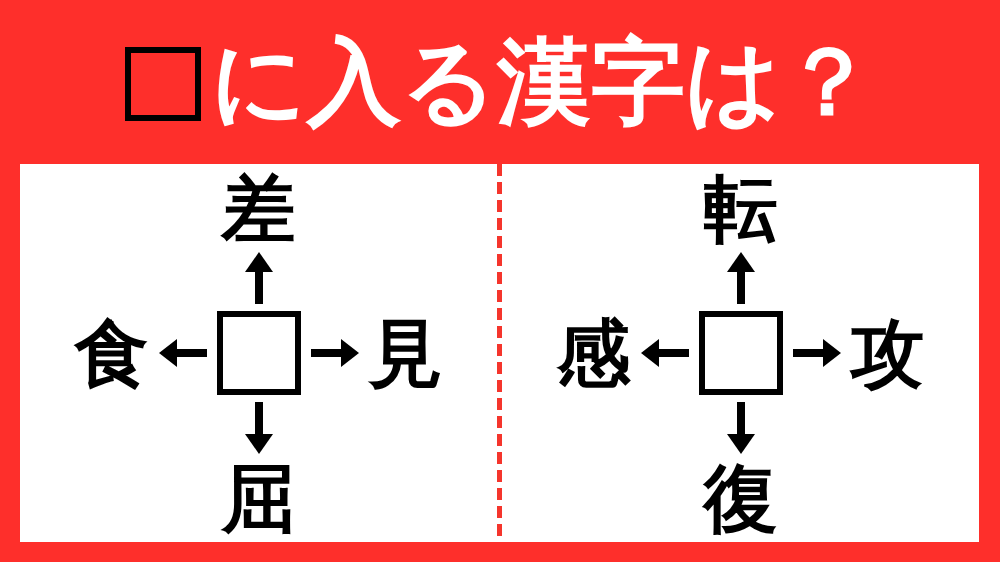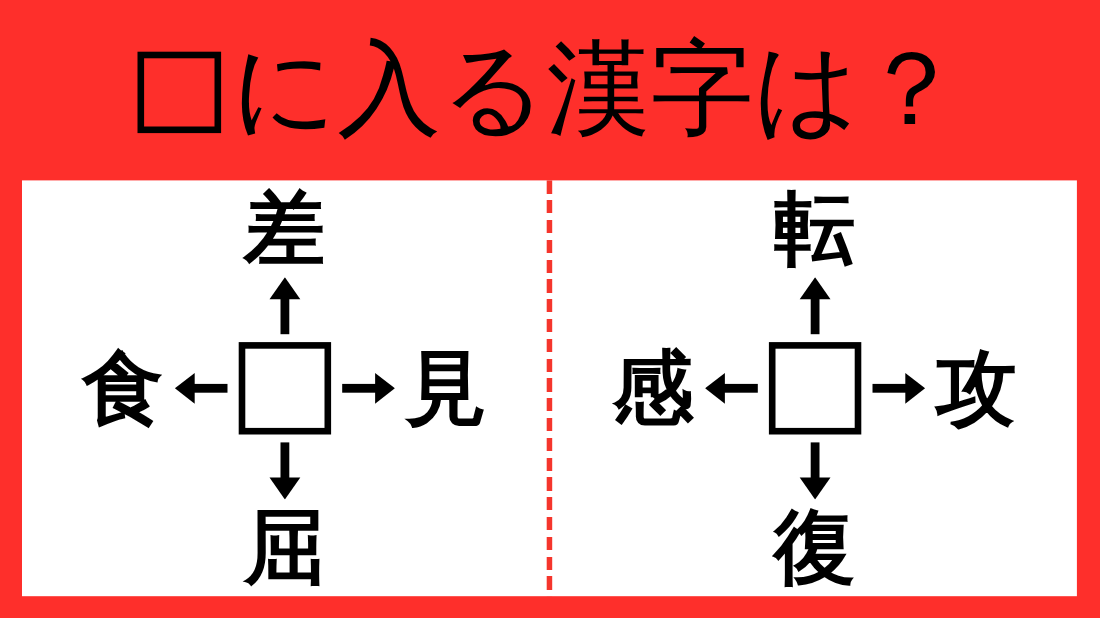--- a/index.html
+++ b/index.html
@@ -20,22 +20,22 @@
   .title-box {
     width:64px; height:62px;
     border:6px solid #000;
     background:transparent;
     display:inline-block;
     margin-top:4px;
   }
   .title {
     margin:0;
     font-size:94px; line-height:1;
-    font-weight:normal;
-    color:#000000;
+    font-weight:bold;
+    color:#ffffff;
     letter-spacing:0px;
     white-space:nowrap;
   }
 
   
   .board {
     position:absolute;
     left:20px; top:164px;
     width:959px; height:378px;
     background:#ffffff;

